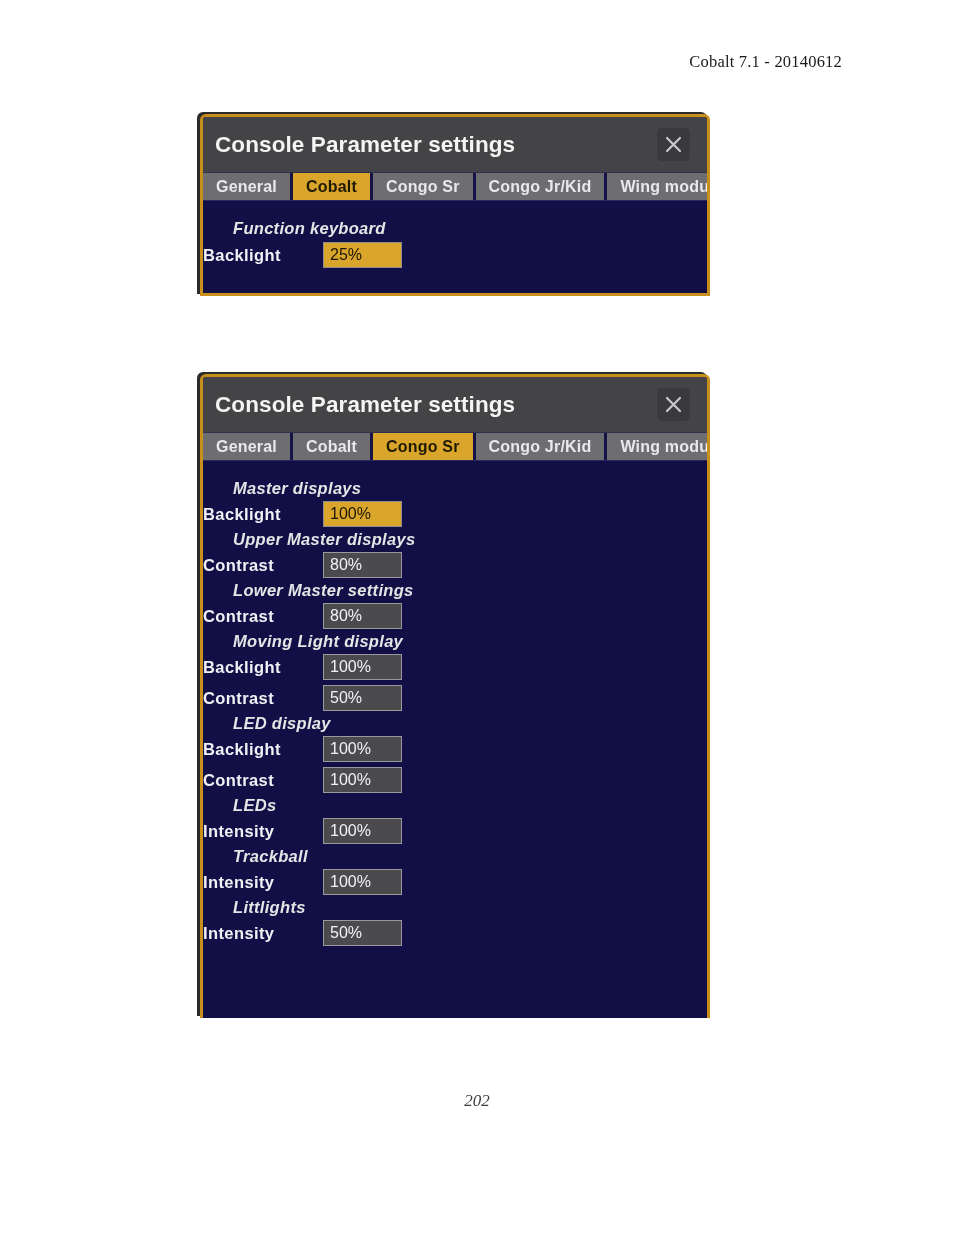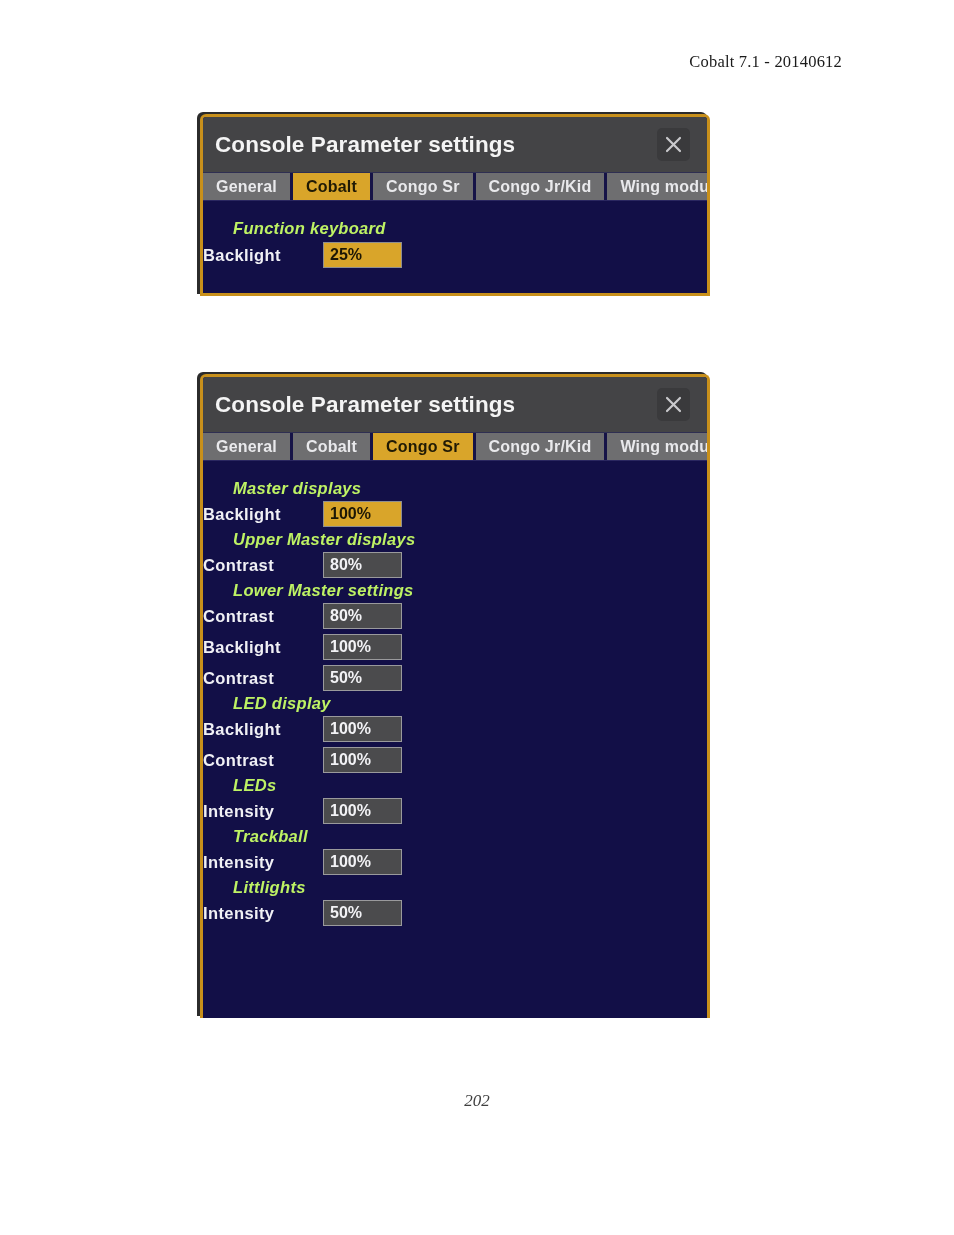--- a/index.html
+++ b/index.html
@@ -127,21 +127,21 @@
   .dialog-body {
     background: #120f47;
     padding: 18px 0 0 0;
     height: 100%;
     box-sizing: border-box;
   }
   .group-label {
     font-size: 16.5px;
     font-style: italic;
     font-weight: bold;
-    color: #bef264;
+    color: #e5e5e5;
     margin: 0 0 2px 30px;
     letter-spacing: 0.3px;
     white-space: nowrap;
   }
   .d2 .group-label { margin-bottom: 1px; }
   .field-row {
     display: flex;
     align-items: center;
     height: 30px;
     margin-bottom: 1px;
@@ -156,21 +156,21 @@
     letter-spacing: 0.4px;
     white-space: nowrap;
   }
   .field-value {
     box-sizing: border-box;
     width: 79px;
     height: 26px;
     line-height: 24px;
     padding-left: 6px;
     font-size: 16px;
-    font-weight: bold;
+    font-weight: normal;
     background: #4b4b4d;
     color: #f2f2f5;
     border: 1px solid #9a9a9c;
     cursor: text;
     white-space: nowrap;
     overflow: hidden;
   }
   .field-value.selected {
     background: #d9a52a;
     color: #1d1705;
@@ -236,20 +236,21 @@
       <div class="field-label">Contrast</div>
       <div class="field-value">80%</div>
     </div>
 
     <div class="group-label">Lower Master settings</div>
     <div class="field-row">
       <div class="field-label">Contrast</div>
       <div class="field-value">80%</div>
     </div>
 
+    <div class="group-label">Moving Light display</div>
     <div class="field-row">
       <div class="field-label">Backlight</div>
       <div class="field-value">100%</div>
     </div>
     <div class="field-row">
       <div class="field-label">Contrast</div>
       <div class="field-value">50%</div>
     </div>
 
     <div class="group-label">LED display</div>

